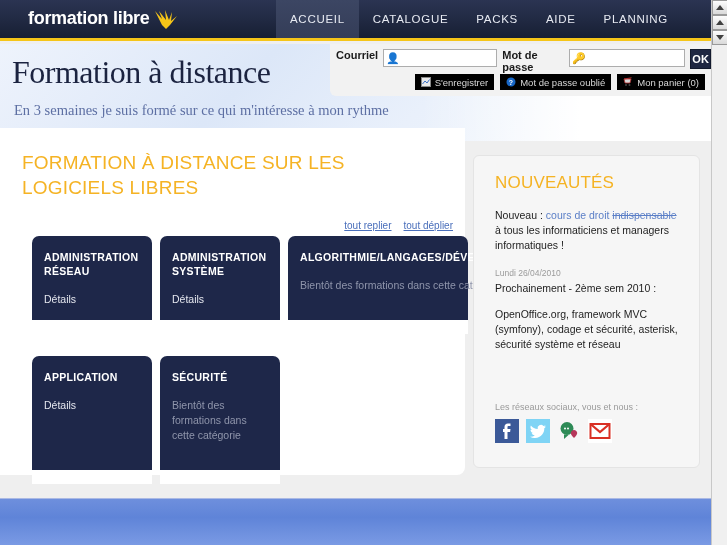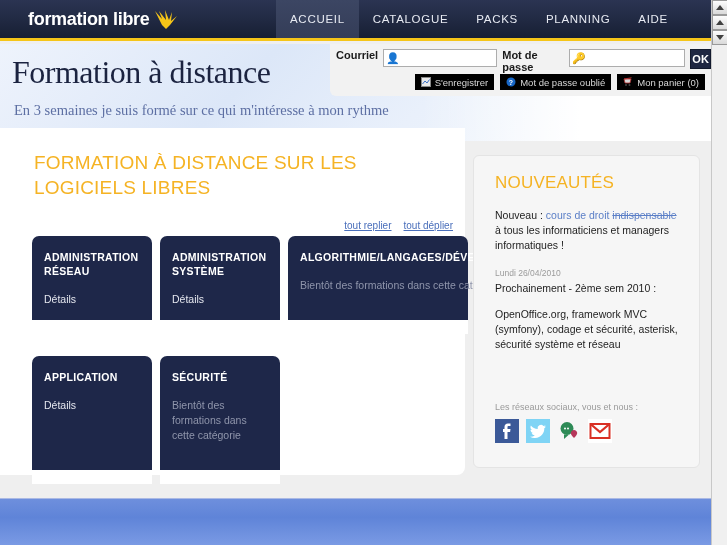--- a/index.html
+++ b/index.html
@@ -18,21 +18,21 @@
 
   
   .topbar {
     position: absolute; top: 0; left: 0;
     width: 711px; height: 41px;
     background: linear-gradient(to bottom, #2b3452 0%, #222b45 45%, #171f33 100%);
     border-bottom: 3px solid #f5c518;
   }
   .logo {
     position: absolute; left: 28px; top: 8px;
-    display: flex; align-items: center; gap: 4px;
+    display: flex; align-items: flex-start; gap: 4px;
   }
   .logo-text {
     color: #ffffff;
     font-size: 18px;
     font-weight: bold;
     letter-spacing: -0.3px;
   }
   .logo-mark { display: block; }
 
   .nav {
@@ -160,21 +160,20 @@
     background: #ffffff;
     border-bottom-right-radius: 8px;
   }
   .page-heading {
     position: absolute; left: 22px; top: 22px;
     width: 410px;
     color: #f5b324;
     font-size: 19px;
     line-height: 25px;
     letter-spacing: 0.2px;
-    margin-left: 12px;
   }
   .toggle-links {
     position: absolute; right: 12px; top: 92px;
     display: flex; gap: 12px;
   }
   .toggle-link {
     font-size: 10px;
     color: #4a6fbb;
     text-decoration: underline;
     cursor: pointer;
@@ -280,22 +279,22 @@
     <div class="logo">
       <span class="logo-text">formation libre</span>
       <svg class="logo-mark" width="24" height="22" viewBox="0 0 24 22">
         <path d="M1 3 L8 11 L5 3 L12 12 L11 2 L15 12 L18 4 L17 13 L23 8 L16 17 L12 21 L8 17 Z" fill="#f5c518"></path>
       </svg>
     </div>
     <div class="nav">
       <div class="nav-item active">ACCUEIL</div>
       <div class="nav-item">CATALOGUE</div>
       <div class="nav-item">PACKS</div>
+      <div class="nav-item">AIDE</div>
       <div class="nav-item">PLANNING</div>
-      <div class="nav-item">AIDE</div>
     </div>
   </div>
 
   <div class="banner">
     <div class="banner-title">Formation à distance</div>
     <div class="banner-sub">En 3 semaines je suis formé sur ce qui m'intéresse à mon rythme</div>
   </div>
 
   <div class="loginpanel">
     <div class="login-row">

